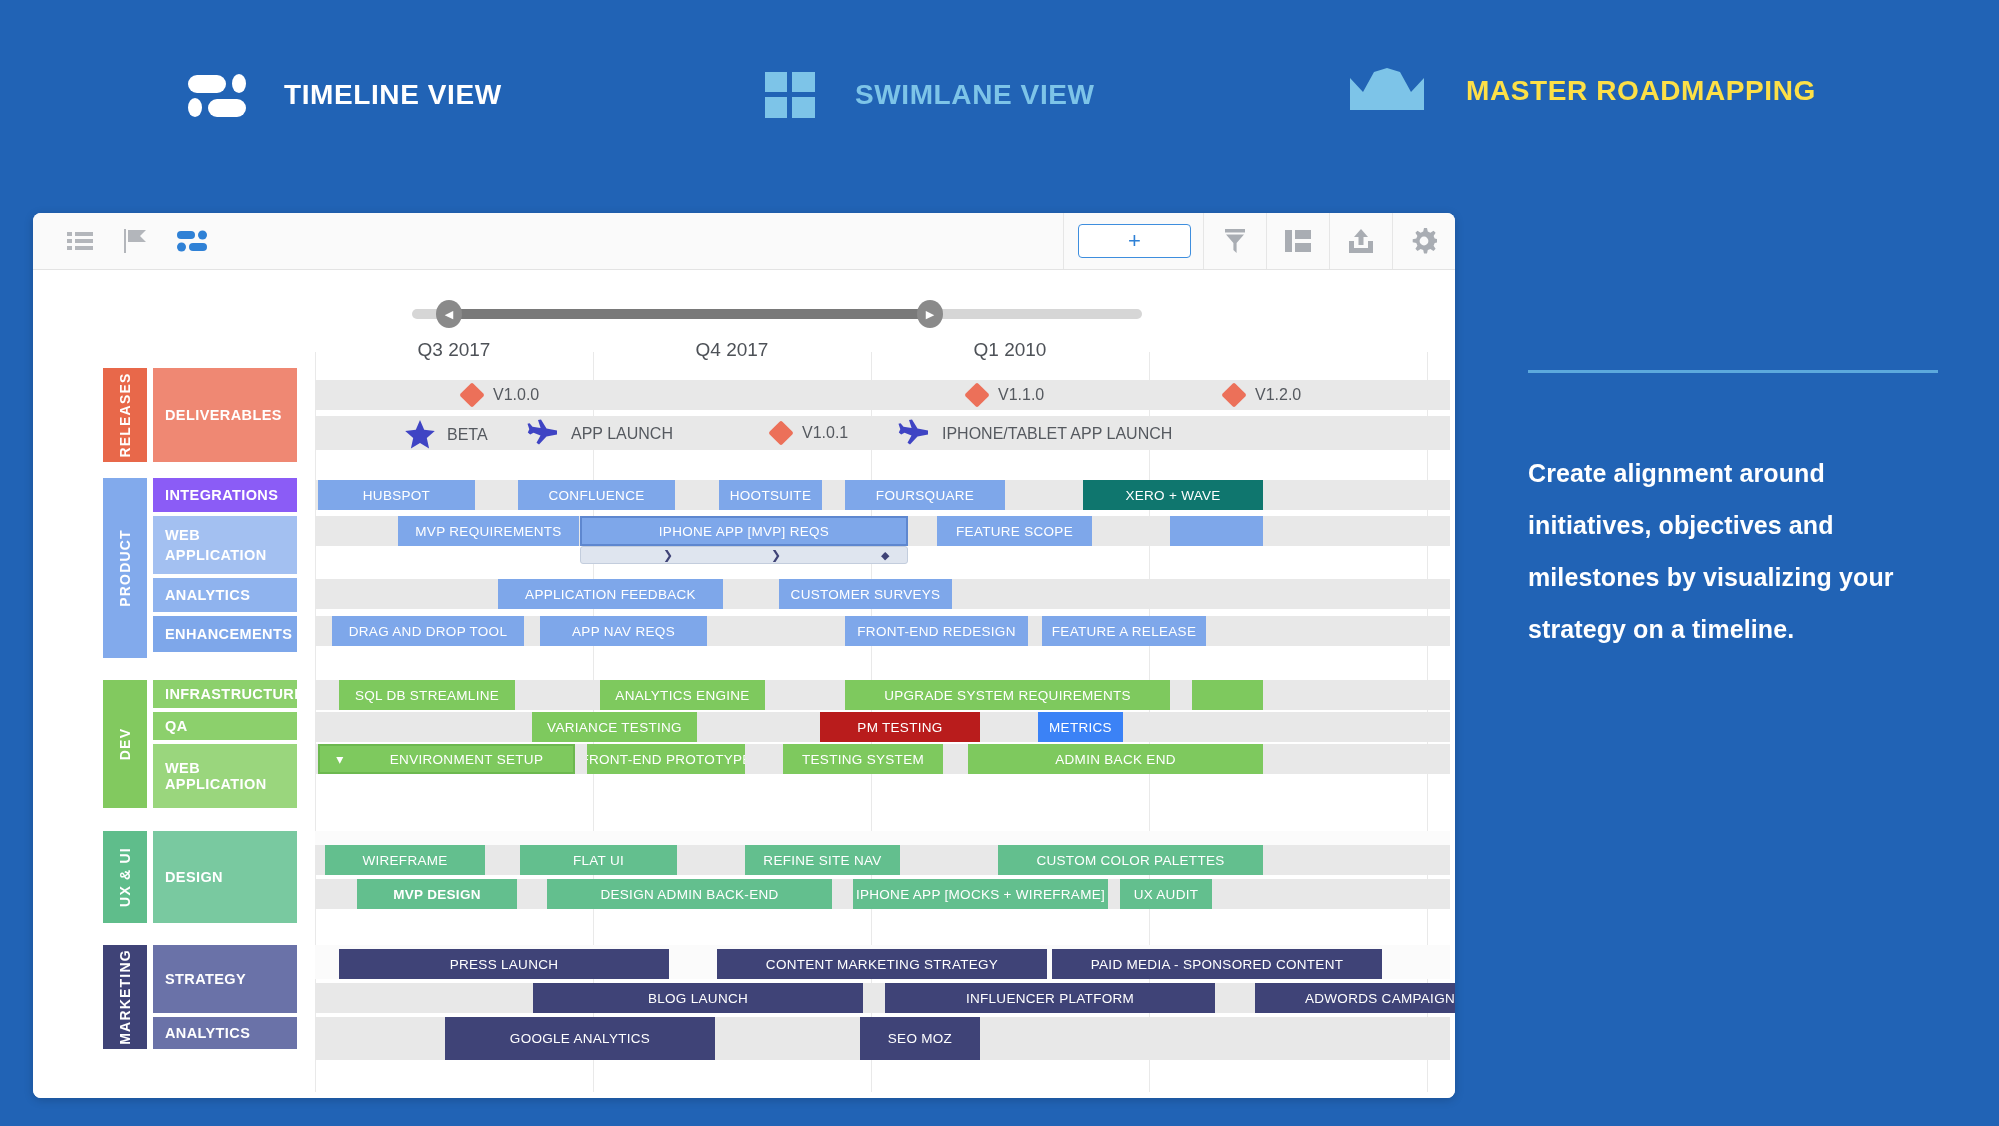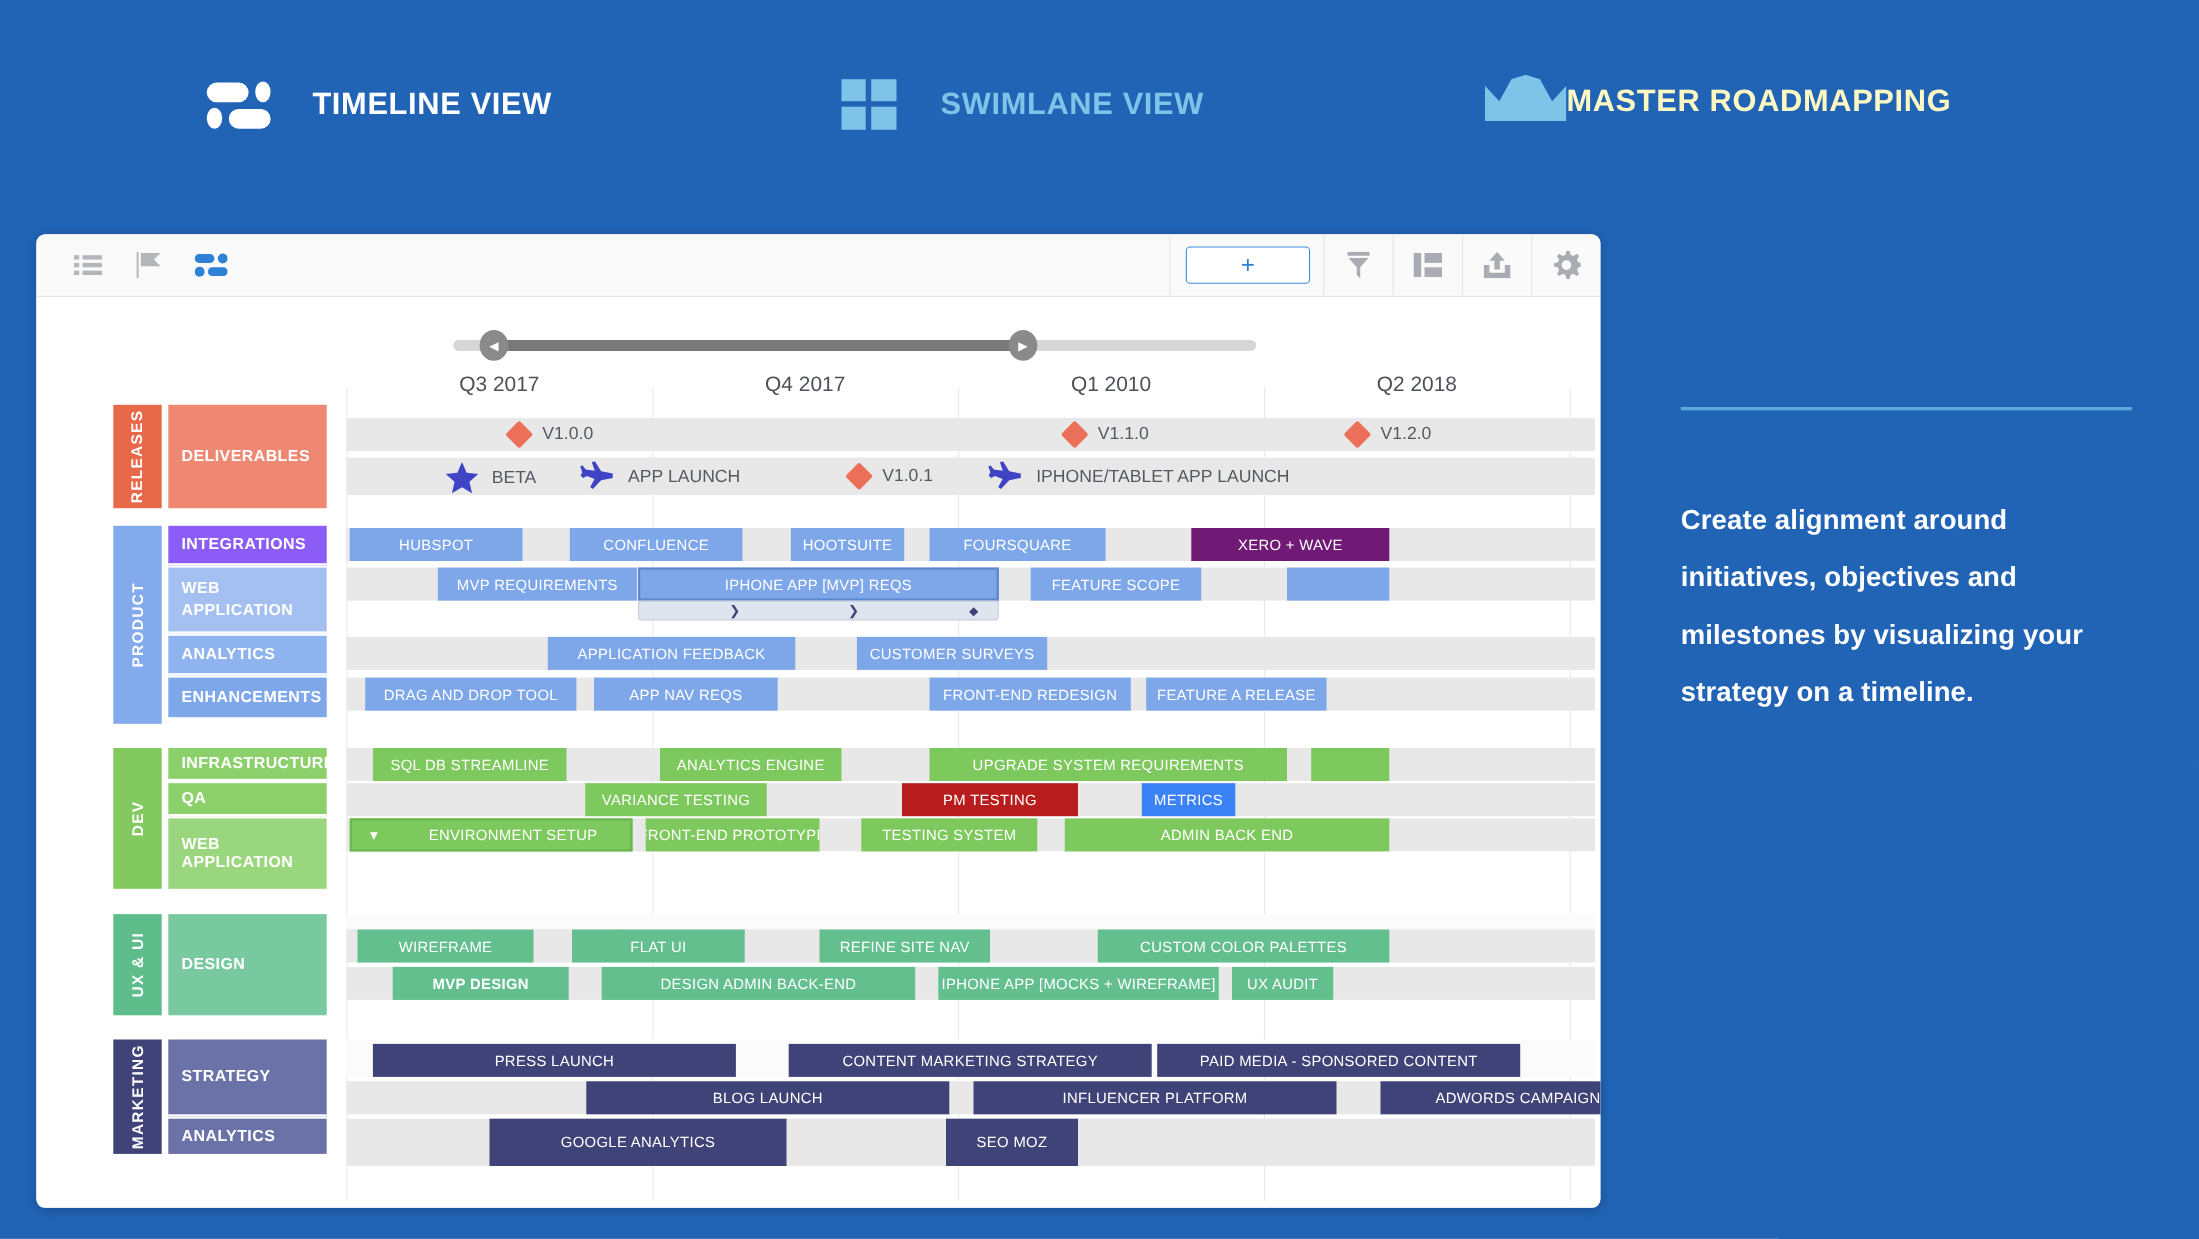--- a/index.html
+++ b/index.html
@@ -17,21 +17,21 @@
   .hdr-item { position: absolute; display: flex; align-items: center; }
   .hdr-label {
     font-size: 28px; font-weight: bold; letter-spacing: 0.6px;
     white-space: nowrap;
   }
   .hdr-1 { left: 188px; top: 72px; }
   .hdr-1 .hdr-label { color: #ffffff; margin-left: 40px; }
   .hdr-2 { left: 765px; top: 72px; }
   .hdr-2 .hdr-label { color: #7dc4e8; margin-left: 40px; }
   .hdr-3 { left: 1350px; top: 68px; }
-  .hdr-3 .hdr-label { color: #fef9c3; }
+  .hdr-3 .hdr-label { color: #fde047; margin-left: 42px; }
 
   
   .ico-timeline { position: relative; width: 56px; height: 46px; }
   .ico-timeline i { position: absolute; background: #fff; display: block; }
   .ico-timeline .p1 { left: 0; top: 3px; width: 38px; height: 18px; border-radius: 9px; }
   .ico-timeline .d1 { left: 44px; top: 2px; width: 14px; height: 19px; border-radius: 50%; }
   .ico-timeline .d2 { left: 0px; top: 26px; width: 14px; height: 19px; border-radius: 50%; }
   .ico-timeline .p2 { left: 20px; top: 27px; width: 38px; height: 18px; border-radius: 9px; }
 
   
@@ -260,21 +260,20 @@
     <div class="slider">
       <div class="fill"></div>
       <div class="handle h-left">◀</div>
       <div class="handle h-right">▶</div>
     </div>
 
     <div class="quarters">
       <div class="q-cell" style="left:0px">Q3 2017</div>
       <div class="q-cell" style="left:278px">Q4 2017</div>
       <div class="q-cell" style="left:556px">Q1 2010</div>
-      <div class="q-cell" style="left:834px">Q2 2018</div>
     </div>
 
     <div class="gridline" style="left:282px"></div>
     <div class="gridline" style="left:560px"></div>
     <div class="gridline" style="left:838px"></div>
     <div class="gridline" style="left:1116px"></div>
     <div class="gridline" style="left:1394px"></div>
 
     <div class="grid-body">
 
@@ -343,21 +342,21 @@
           </div>
         <div class="lane-label" style="top:138px; height:36px; background:#7ea7ea; border-bottom:none;">
           <span>ENHANCEMENTS</span>
           </div>
 
         <div class="track" style="top:2px; height:30px;">
           <div class="bar" style="left:3px;   width:157px; background:#7ea7ea;">HUBSPOT</div>
           <div class="bar" style="left:203px; width:157px; background:#7ea7ea;">CONFLUENCE</div>
           <div class="bar" style="left:404px; width:103px; background:#7ea7ea;">HOOTSUITE</div>
           <div class="bar" style="left:530px; width:160px; background:#7ea7ea;">FOURSQUARE</div>
-          <div class="bar" style="left:768px; width:180px; background:#701a75;">XERO + WAVE</div>
+          <div class="bar" style="left:768px; width:180px; background:#0f766e;">XERO + WAVE</div>
         </div>
 
         <div class="track" style="top:38px; height:30px;">
           <div class="bar" style="left:83px;  width:181px; background:#7ea7ea;">MVP REQUIREMENTS</div>
           <div class="bar" style="left:265px; width:328px; background:#7ea7ea; border:2px solid #5e87cf;">IPHONE APP [MVP] REQS</div>
           <div class="bar" style="left:622px; width:155px; background:#7ea7ea;">FEATURE SCOPE</div>
           <div class="bar" style="left:855px; width:93px;  background:#7ea7ea;"></div>
         </div>
         <div class="subbar blue" style="left:547px; top:68px; width:328px; height:18px;">
           <span style="position:absolute;left:82px;color:#3f4377;font-size:12px;">❯</span>

